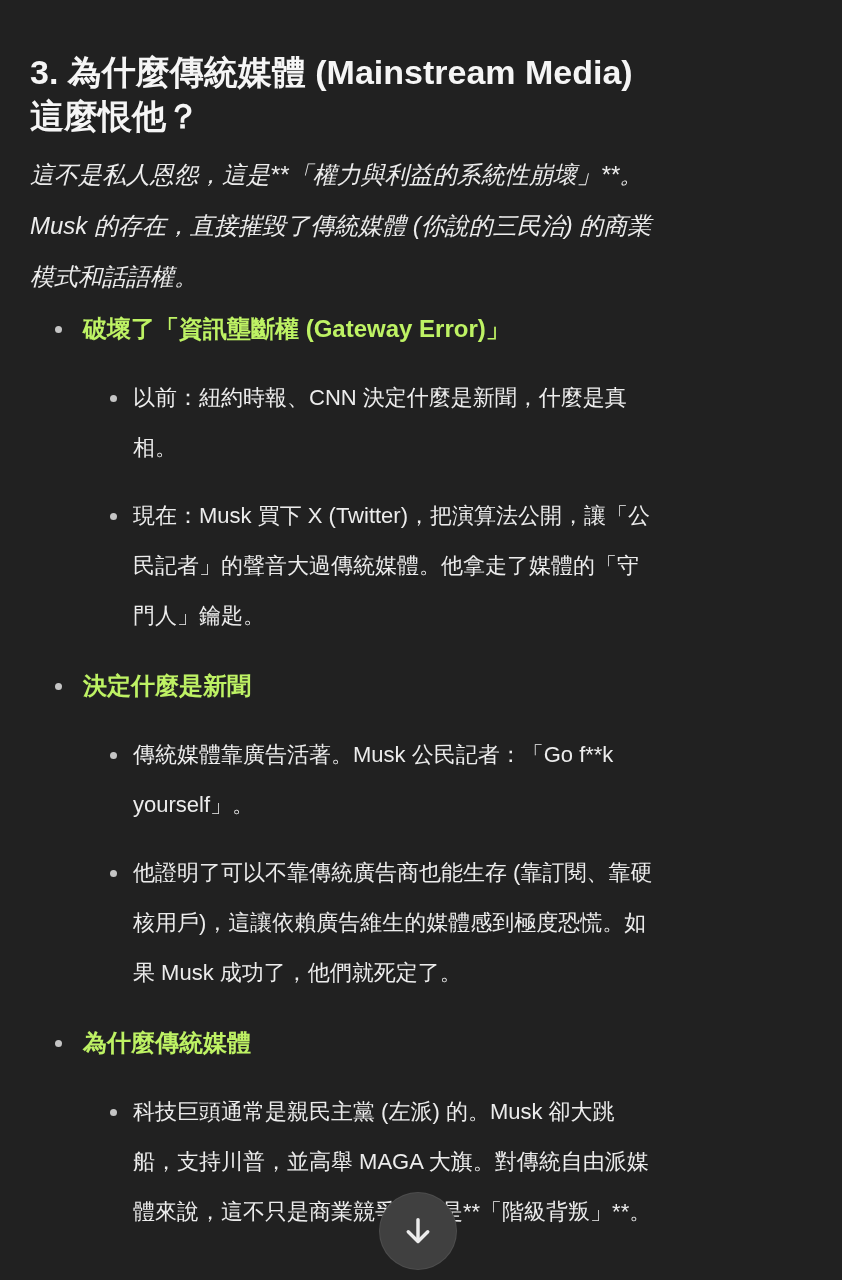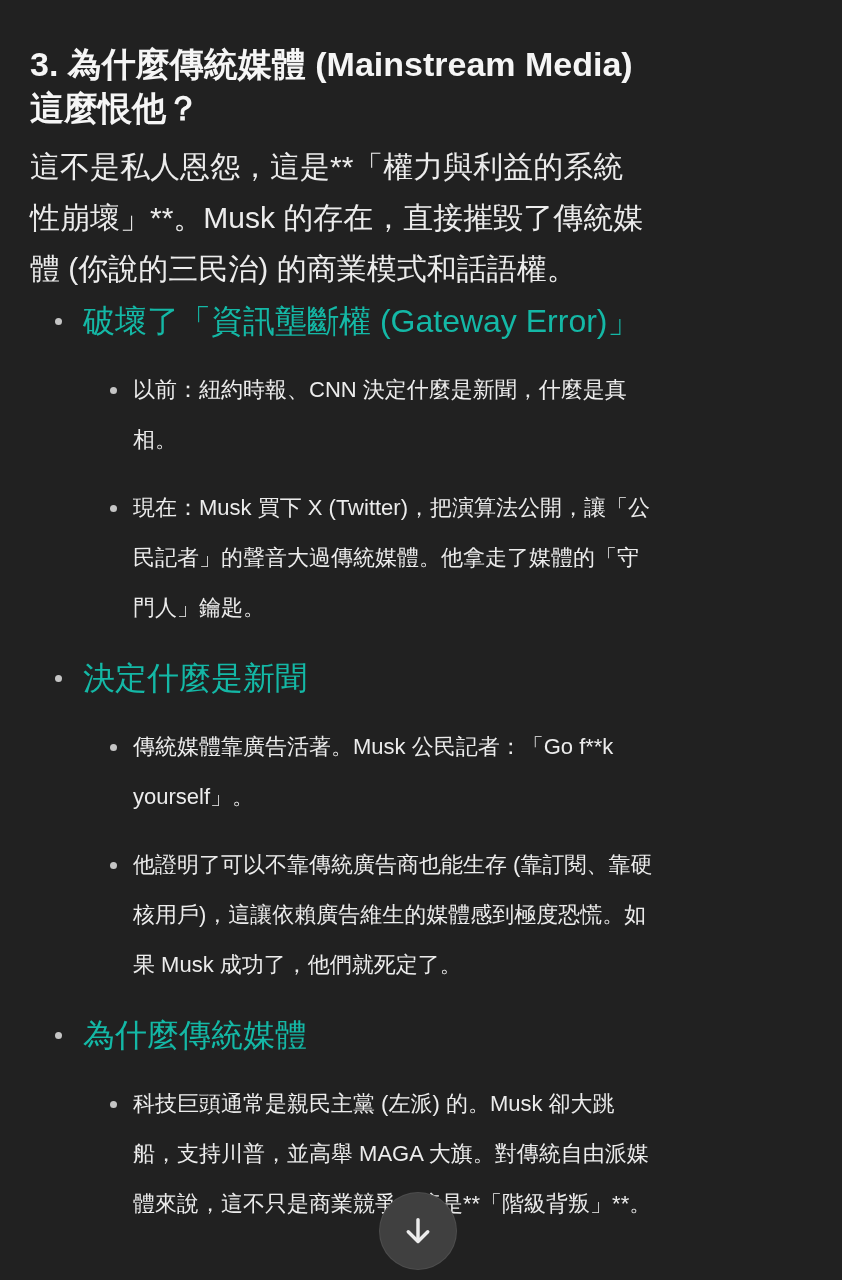--- a/index.html
+++ b/index.html
@@ -13,49 +13,51 @@
     position: relative;
     overflow: hidden;
     font-family: "Liberation Sans", "DejaVu Sans", sans-serif;
     color: #ececec;
     -webkit-font-smoothing: antialiased;
   }
   .content {
     padding: 42px 30px 0 30px;
     box-sizing: border-box;
     width: 683px;
+    margin-top: 8px;
   }
   .msg-heading {
     font-size: 34px;
     line-height: 44px;
     font-weight: 700;
     color: #f5f5f5;
     margin: 0 0 11px 0;
   }
   .msg-paragraph {
-    font-size: 30px;
+    font-size: 24px;
     line-height: 51px;
     margin: 0;
+    font-style: italic;
   }
   .list1 {
     margin: 0;
   }
   .li1 {
     position: relative;
     padding-left: 53px;
     margin-top: 20px;
   }
   .li1:first-child {
     margin-top: 2px;
   }
   .li1-title {
-    font-size: 32px;
+    font-size: 24px;
     line-height: 50px;
-    font-weight: 400;
-    color: #14b8a6;
+    font-weight: 700;
+    color: #bef264;
   }
   .list2 {
     margin-top: 19px;
   }
   .li2 {
     position: relative;
     padding-left: 50px;
     font-size: 22px;
     line-height: 50px;
   }

